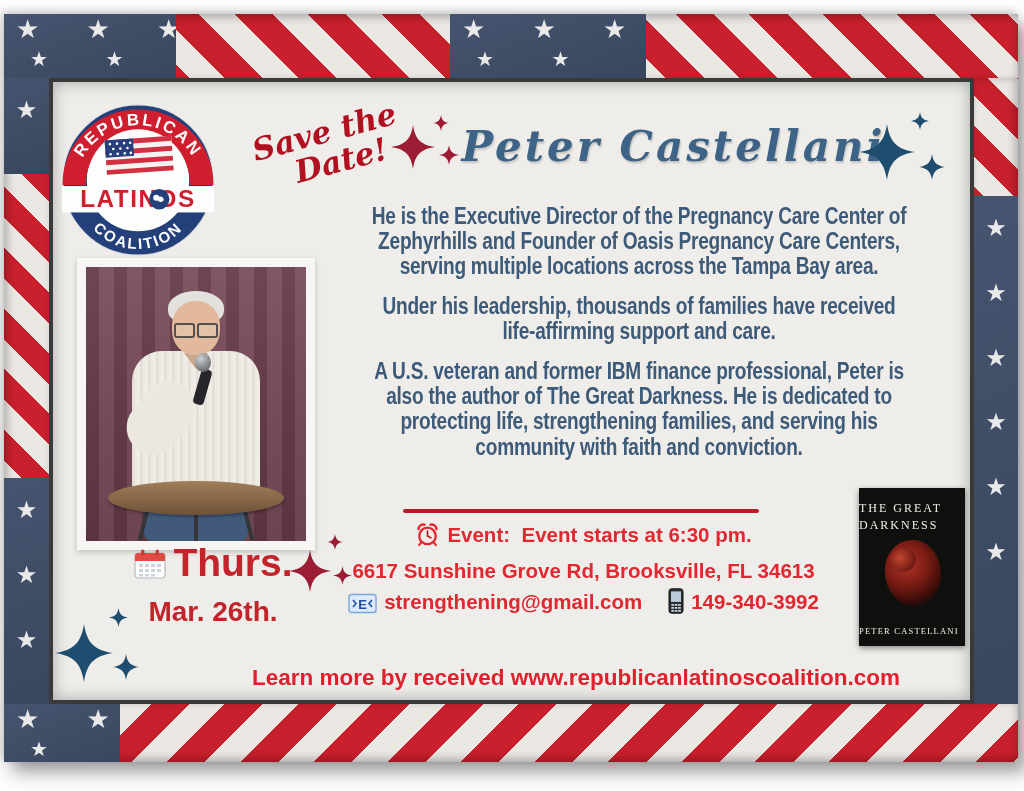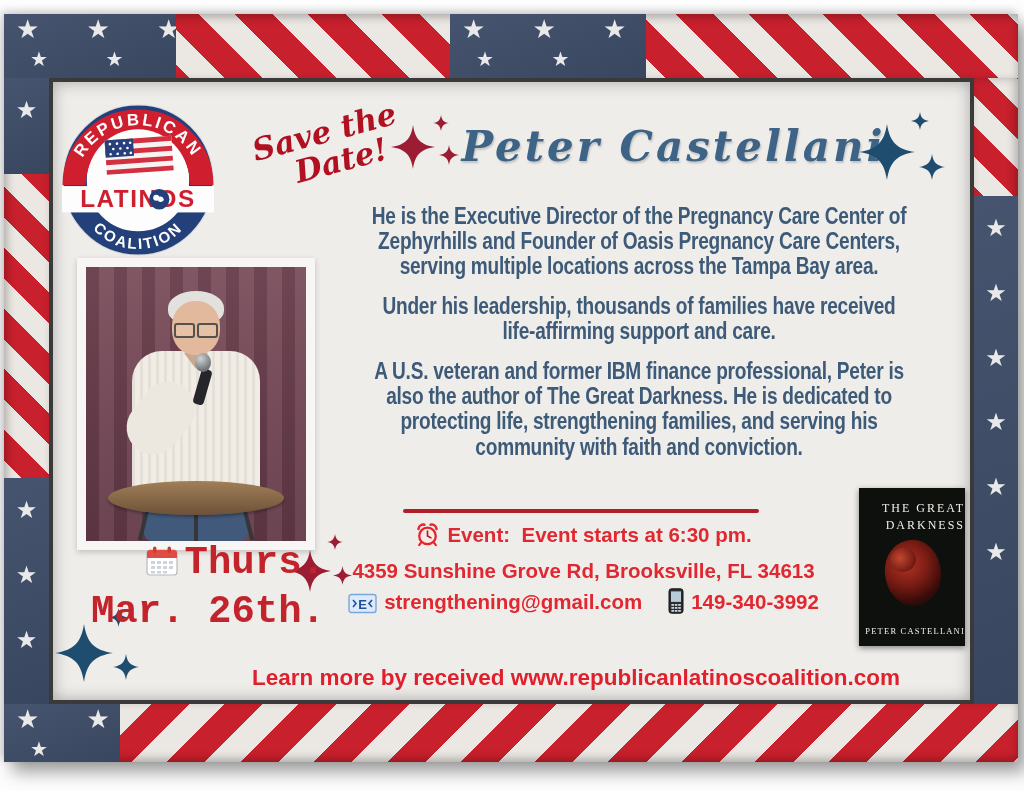--- a/index.html
+++ b/index.html
@@ -66,24 +66,24 @@
   .event{left:243px;top:437px;width:575px;text-align:center;color:#e12730;
     font-weight:700;font-size:20.5px;line-height:31px;}
   .event .ico{display:inline-block;vertical-align:-5px;margin-right:7px;}
   .event .gap{display:inline-block;width:26px;}
 
   
   .footer{left:128px;top:583px;width:790px;text-align:center;color:#e0202c;
     font-weight:700;font-size:22.5px;}
 
   
-  .date-block{left:32px;top:458px;width:240px;text-align:right;color:#c3242b;
-    font-family:Liberation Mono, monospace;font-weight:700;}
+  .date-block{left:40px;top:458px;width:240px;text-align:center;color:#c3242b;
+    font-family:Liberation Sans, sans-serif;font-weight:700;}
   .date-block .dl1{font-size:39px;line-height:46px;}
-  .date-block .dl2{font-size:39px;line-height:44px;}
+  .date-block .dl2{font-size:28px;line-height:44px;}
   .date-block .ico{display:inline-block;vertical-align:-4px;margin-right:6px;}
 
   
   .photo{left:24px;top:176px;width:238px;height:292px;background:#f7f6f4;padding:0;
     box-shadow:0 2px 6px rgba(0,0,0,.2);}
   .scene{position:absolute;left:9px;top:9px;right:9px;bottom:9px;overflow:hidden;
     background:linear-gradient(180deg,#7b4e5c 0%,#6d4150 55%,#643a48 100%);}
   .scene::before{content:"";position:absolute;inset:0;
     background:repeating-linear-gradient(90deg,rgba(0,0,0,.10) 0 13px,rgba(255,255,255,.05) 13px 28px);}
   .scene div{position:absolute;}
@@ -107,21 +107,21 @@
   .jeans{left:50%;top:214px;margin-left:-52px;width:104px;height:60px;background:#41597a;border-radius:8px;}
   .table-top{left:50%;bottom:26px;margin-left:-88px;width:176px;height:34px;border-radius:50%;
     background:linear-gradient(#a07f58,#6e5138);box-shadow:0 2px 3px rgba(0,0,0,.3);}
   .leg{bottom:0;width:4px;height:52px;background:#35363a;}
   .leg1{left:58px;transform:rotate(14deg);}
   .leg2{left:108px;}
   .leg3{left:158px;transform:rotate(-14deg);}
 
   
   .book{left:806px;top:406px;width:106px;height:158px;background:#0e100d;
-    box-shadow:0 2px 6px rgba(0,0,0,.45);text-align:right;color:#f2efe8;
+    box-shadow:0 2px 6px rgba(0,0,0,.45);text-align:left;color:#f2efe8;
     font-family:"Liberation Serif",serif;}
   .book .bt{margin-top:12px;font-size:12px;letter-spacing:2px;line-height:17px;}
   .book .fetus{position:absolute;left:26px;top:52px;width:56px;height:66px;border-radius:50% 46% 52% 48%;
     background:radial-gradient(circle at 42% 35%,#b13326 0%,#7c1d15 38%,#3d0c08 68%,rgba(20,4,4,0) 86%);
     transform:rotate(-12deg);}
   .book .fetus::after{content:"";position:absolute;left:8px;top:6px;width:26px;height:24px;border-radius:50%;
     background:radial-gradient(circle at 40% 40%,#c1472f,#6c1711 75%);}
   .book .ba{position:absolute;left:0;right:0;bottom:10px;font-size:8.5px;letter-spacing:1.2px;}
 </style>
 </head>
@@ -305,21 +305,21 @@
           <span class="ico">
             <svg width="25" height="25" viewBox="0 0 26 26">
                 <circle cx="13" cy="14.5" r="8.6" fill="#fbe9e8" stroke="#e12730" stroke-width="2.4"></circle>
                 <path d="M13 9.5 v5 l3.6 2" stroke="#a81d24" stroke-width="1.7" fill="none" stroke-linecap="round"></path>
                 <path d="M3.6 7.2 A 5.4 5.4 0 0 1 9.8 2.8" stroke="#e12730" stroke-width="2.6" fill="none" stroke-linecap="round"></path>
                 <path d="M22.4 7.2 A 5.4 5.4 0 0 0 16.2 2.8" stroke="#e12730" stroke-width="2.6" fill="none" stroke-linecap="round"></path>
                 <path d="M6.2 21.6 l-1.9 2.4 M19.8 21.6 l1.9 2.4" stroke="#e12730" stroke-width="2.2" stroke-linecap="round"></path>
               </svg>
           </span><span>Event:</span>&nbsp;&nbsp;<span>Event starts at 6:30 pm.</span>
         </div>
-        <div>4359 Sunshine Grove Rd, Brooksville, FL 34613</div>
+        <div>6617 Sunshine Grove Rd, Brooksville, FL 34613</div>
         <div>
           <span class="ico">
             <svg width="29" height="21" viewBox="0 0 29 21">
                 <rect x="1" y="1.5" width="27" height="18" rx="2.5" fill="#ddeafc" stroke="#7aa7d9" stroke-width="1.4"></rect>
                 <path d="M5 7 l3 3.5 -3 3.5" fill="none" stroke="#1d4f9c" stroke-width="1.6"></path>
                 <path d="M24 7 l-3 3.5 3 3.5" fill="none" stroke="#1d4f9c" stroke-width="1.6"></path>
                 <text x="14.5" y="15.5" font-size="13" font-weight="bold" fill="#1d4f9c" text-anchor="middle" font-family="Liberation Sans, sans-serif">E</text>
               </svg>
           </span><span>strengthening@gmail.com</span><span class="gap"></span><span class="ico">
             <svg width="16" height="26" viewBox="0 0 16 26">

